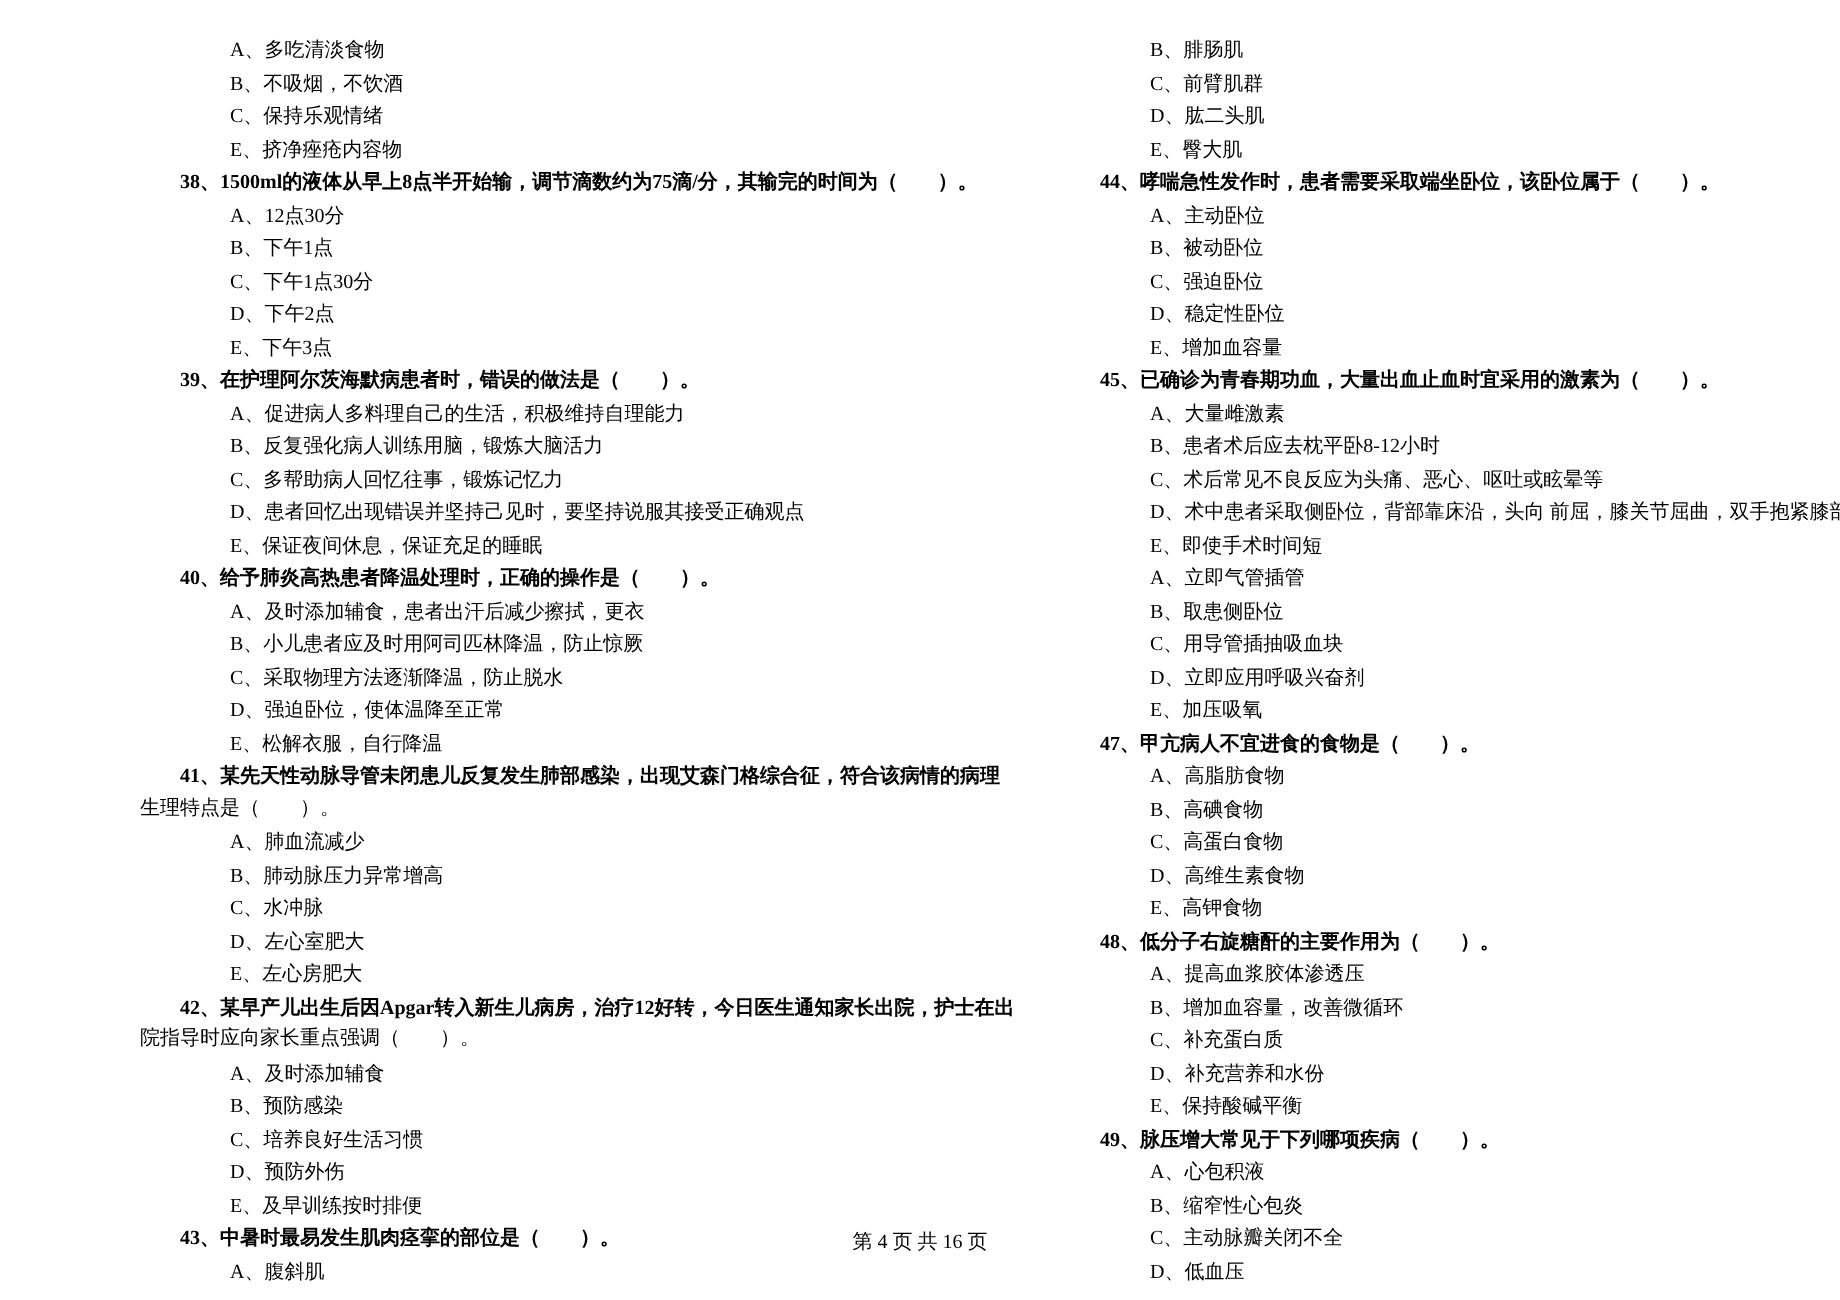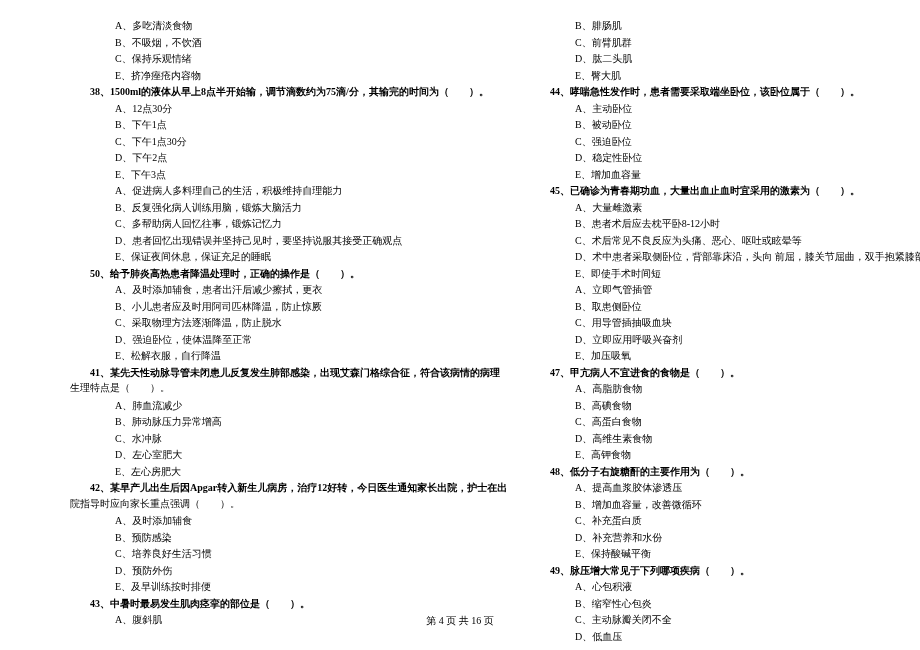--- a/index.html
+++ b/index.html
@@ -57,26 +57,27 @@
       <div class="line opt">A、多吃清淡食物</div>
       <div class="line opt">B、不吸烟，不饮酒</div>
       <div class="line opt">C、保持乐观情绪</div>
       <div class="line opt">E、挤净痤疮内容物</div>
       <div class="line q">38、1500ml的液体从早上8点半开始输，调节滴数约为75滴/分，其输完的时间为（　　）。</div>
       <div class="line opt">A、12点30分</div>
       <div class="line opt">B、下午1点</div>
       <div class="line opt">C、下午1点30分</div>
       <div class="line opt">D、下午2点</div>
       <div class="line opt">E、下午3点</div>
+      <div class="line q">39、在护理阿尔茨海默病患者时，错误的做法是（　　）。</div>
       <div class="line opt">A、促进病人多料理自己的生活，积极维持自理能力</div>
       <div class="line opt">B、反复强化病人训练用脑，锻炼大脑活力</div>
       <div class="line opt">C、多帮助病人回忆往事，锻炼记忆力</div>
       <div class="line opt">D、患者回忆出现错误并坚持己见时，要坚持说服其接受正确观点</div>
       <div class="line opt">E、保证夜间休息，保证充足的睡眠</div>
-      <div class="line q">50、给予肺炎高热患者降温处理时，正确的操作是（　　）。</div>
+      <div class="line q">40、给予肺炎高热患者降温处理时，正确的操作是（　　）。</div>
       <div class="line opt">A、及时添加辅食，患者出汗后减少擦拭，更衣</div>
       <div class="line opt">B、小儿患者应及时用阿司匹林降温，防止惊厥</div>
       <div class="line opt">C、采取物理方法逐渐降温，防止脱水</div>
       <div class="line opt">D、强迫卧位，使体温降至正常</div>
       <div class="line opt">E、松解衣服，自行降温</div>
       <div class="line q">41、某先天性动脉导管未闭患儿反复发生肺部感染，出现艾森门格综合征，符合该病情的病理</div>
       <div class="line cont">生理特点是（　　）。</div>
       <div class="line opt">A、肺血流减少</div>
       <div class="line opt">B、肺动脉压力异常增高</div>
       <div class="line opt">C、水冲脉</div>

